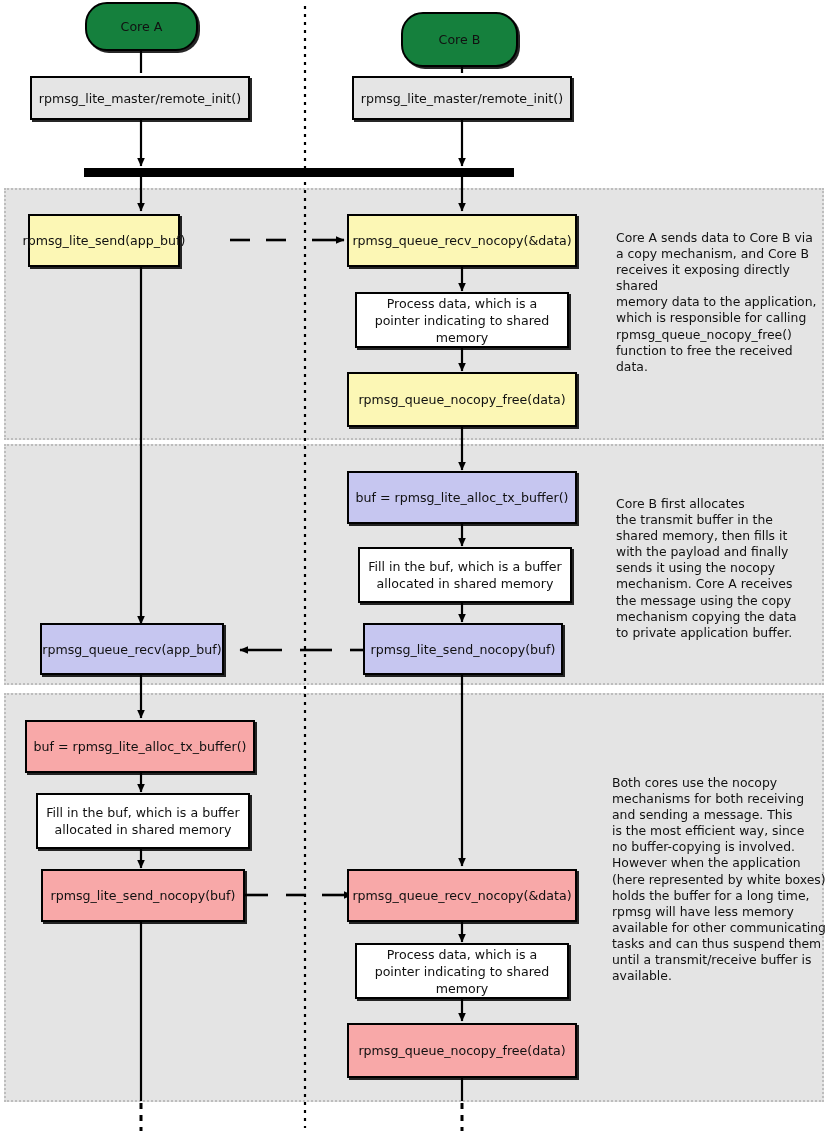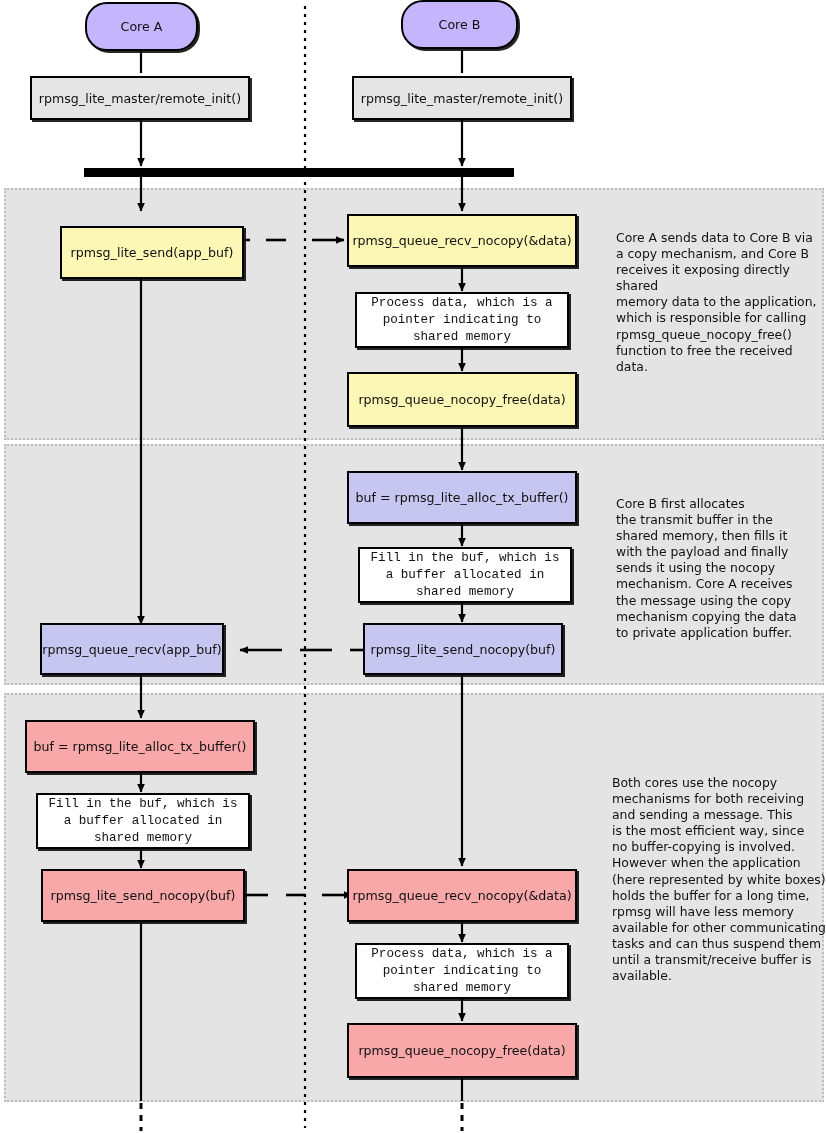--- a/index.html
+++ b/index.html
@@ -32,28 +32,28 @@
     display:flex;align-items:center;justify-content:center;
     text-align:center;
     font-size:12.6px;
     color:#111;
     line-height:1.35;
     padding:2px 6px;
     box-shadow:2px 2px 0 rgba(0,0,0,0.85);
   }
   .node.term{
     border-radius:22px;
-    background:#c4b5fd;
+    background:#15803d;
     box-shadow:2px 2px 0 rgba(0,0,0,0.85);
   }
   .node.green{background:#e5e5e5;}
   .node.yellow{background:#fcf7b5;}
   .node.blue{background:#c6c6f0;}
   .node.red{background:#f8a8a8;}
-  .node.white{background:#ffffff;font-family:Liberation Mono, monospace;}
+  .node.white{background:#ffffff;}
 
   
   .annot{
     position:absolute;
     font-size:12.4px;
     line-height:16.1px;
     color:#111;
     white-space:pre-line;
     text-align:left;
   }
@@ -115,33 +115,33 @@
 
     <line x1="236" y1="895" x2="268" y2="895" stroke="#000" stroke-width="2.6"></line>
     <line x1="286" y1="895" x2="306" y2="895" stroke="#000" stroke-width="2.6"></line>
     <line x1="322" y1="895" x2="352" y2="895" stroke="#000" stroke-width="2.6" marker-end="url(#ah)"></line>
   </svg>
 
   <div class="node term" style="left:85px;top:2px;width:113px;height:49px;">
       <span>Core A</span>
     </div>
 
-  <div class="node term" style="left:401px;top:0;width:117px;height:49px;">
+  <div class="node term" style="left:401px;top:12px;width:117px;height:55px;">
       <span>Core B</span>
     </div>
 
   <div class="node green" style="left:30px;top:76px;width:220px;height:44px;">
       <span>rpmsg_lite_master/remote_init()</span>
     </div>
 
   <div class="node green" style="left:352px;top:76px;width:220px;height:44px;">
       <span>rpmsg_lite_master/remote_init()</span>
     </div>
 
-  <div class="node yellow" style="left:60px;top:214px;width:184px;height:53px;margin-top:12px;">
+  <div class="node yellow" style="left:28px;top:214px;width:152px;height:53px;">
       <span>rpmsg_lite_send(app_buf)</span>
     </div>
 
   <div class="node yellow" style="left:347px;top:214px;width:230px;height:53px;">
       <span>rpmsg_queue_recv_nocopy(&amp;data)</span>
     </div>
 
   <div class="node white" style="left:355px;top:292px;width:214px;height:56px;">
       <span>Process data, which is a pointer indicating to shared memory</span>
     </div>

